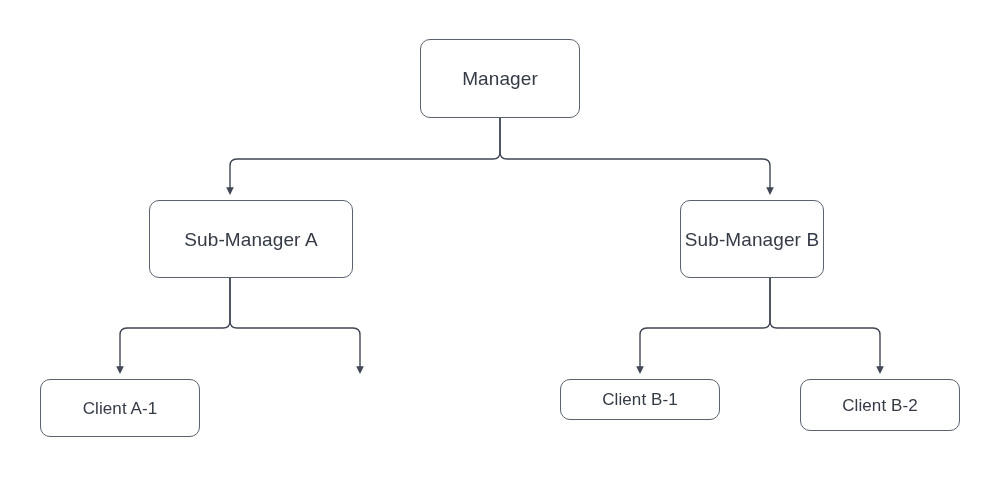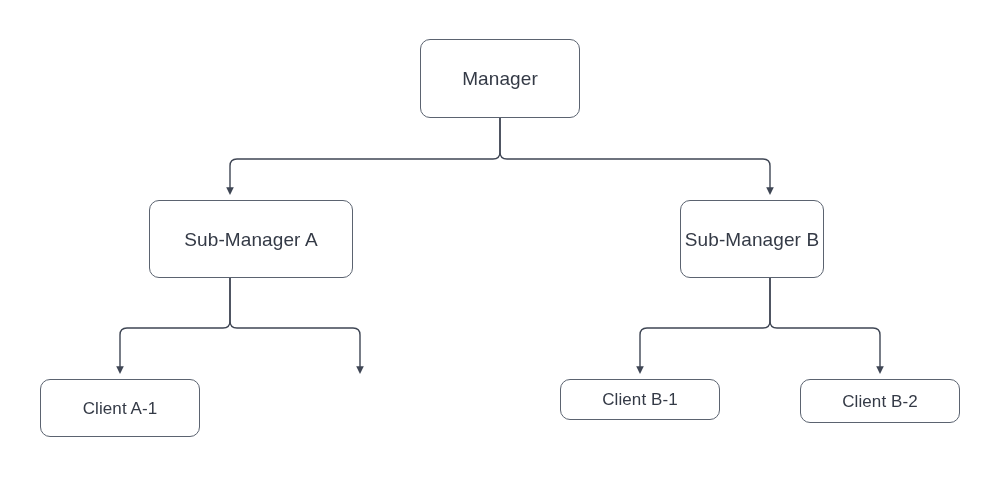--- a/index.html
+++ b/index.html
@@ -92,17 +92,17 @@
 
   <div class="node lvl-leaf" style="left:40px; top:379px; width:160px; height:58px;">
     <span class="node-label">Client A-1</span>
   </div>
 
 
   <div class="node lvl-leaf" style="left:560px; top:379px; width:160px; height:41px;">
     <span class="node-label">Client B-1</span>
   </div>
 
-  <div class="node lvl-leaf" style="left:800px; top:379px; width:160px; height:44px;">
+  <div class="node lvl-leaf" style="left:800px; top:379px; width:160px; height:52px;">
     <span class="node-label">Client B-2</span>
   </div>
 
 </div>
 
 </body></html>

